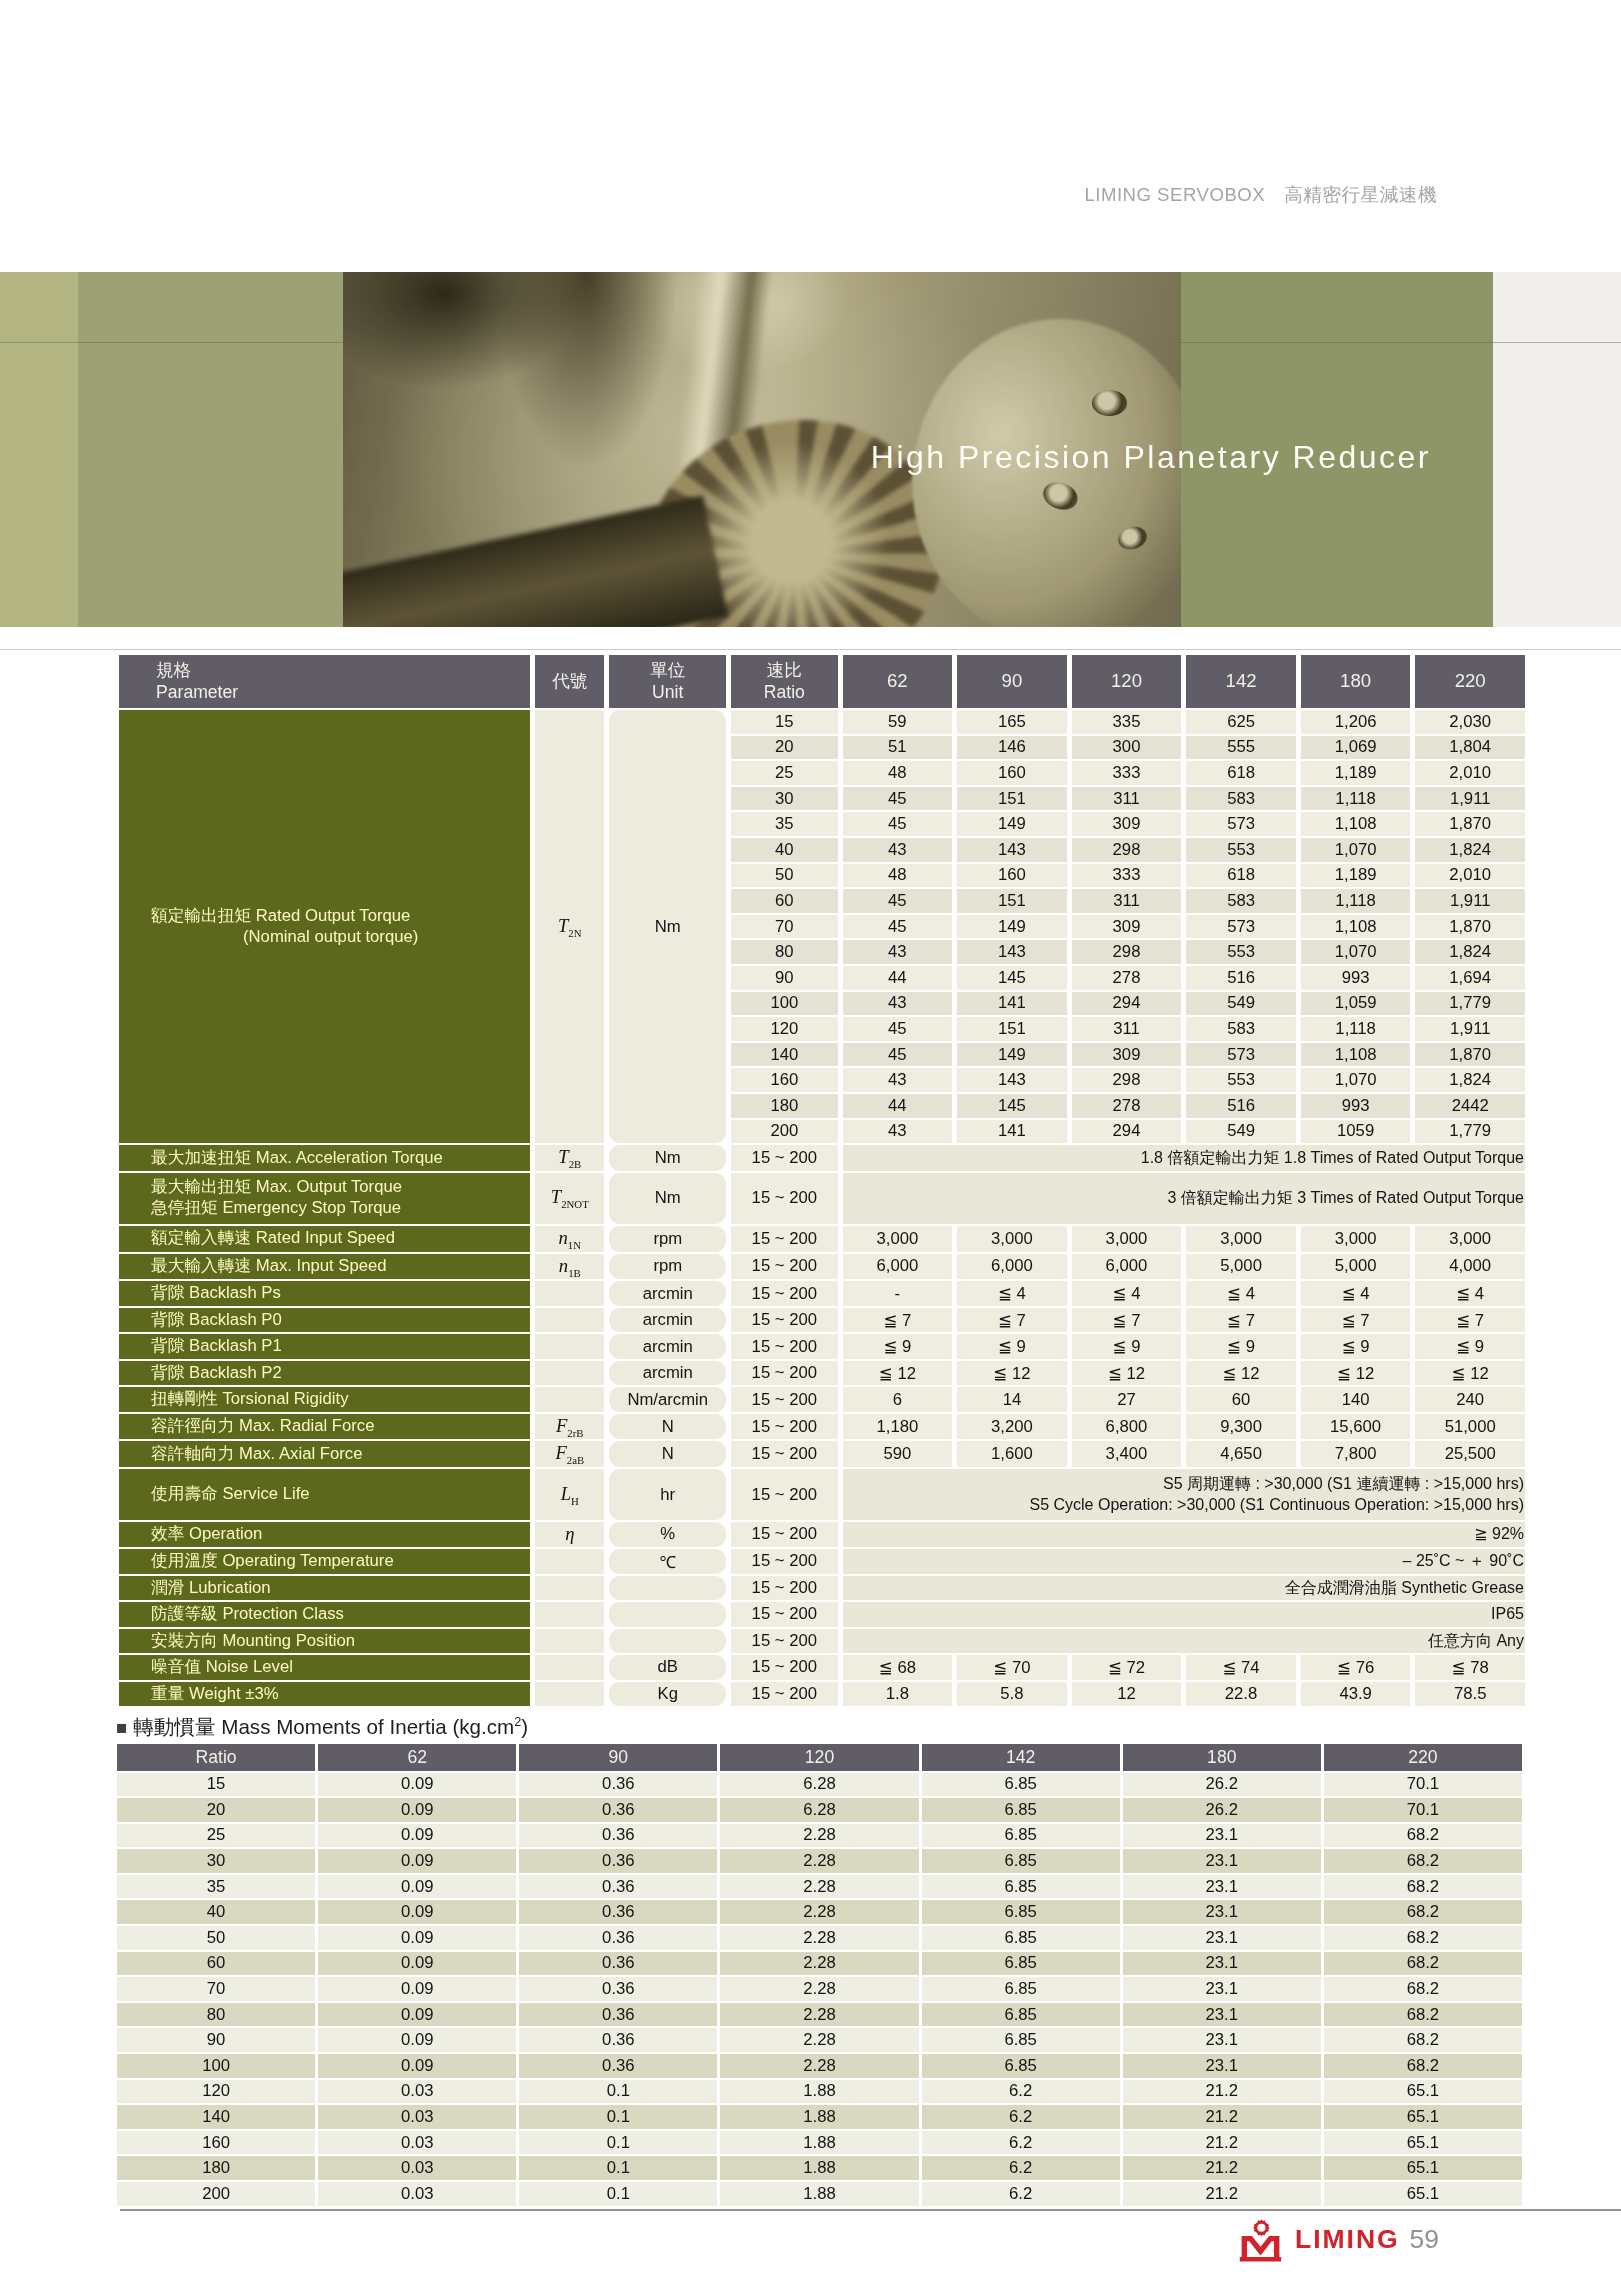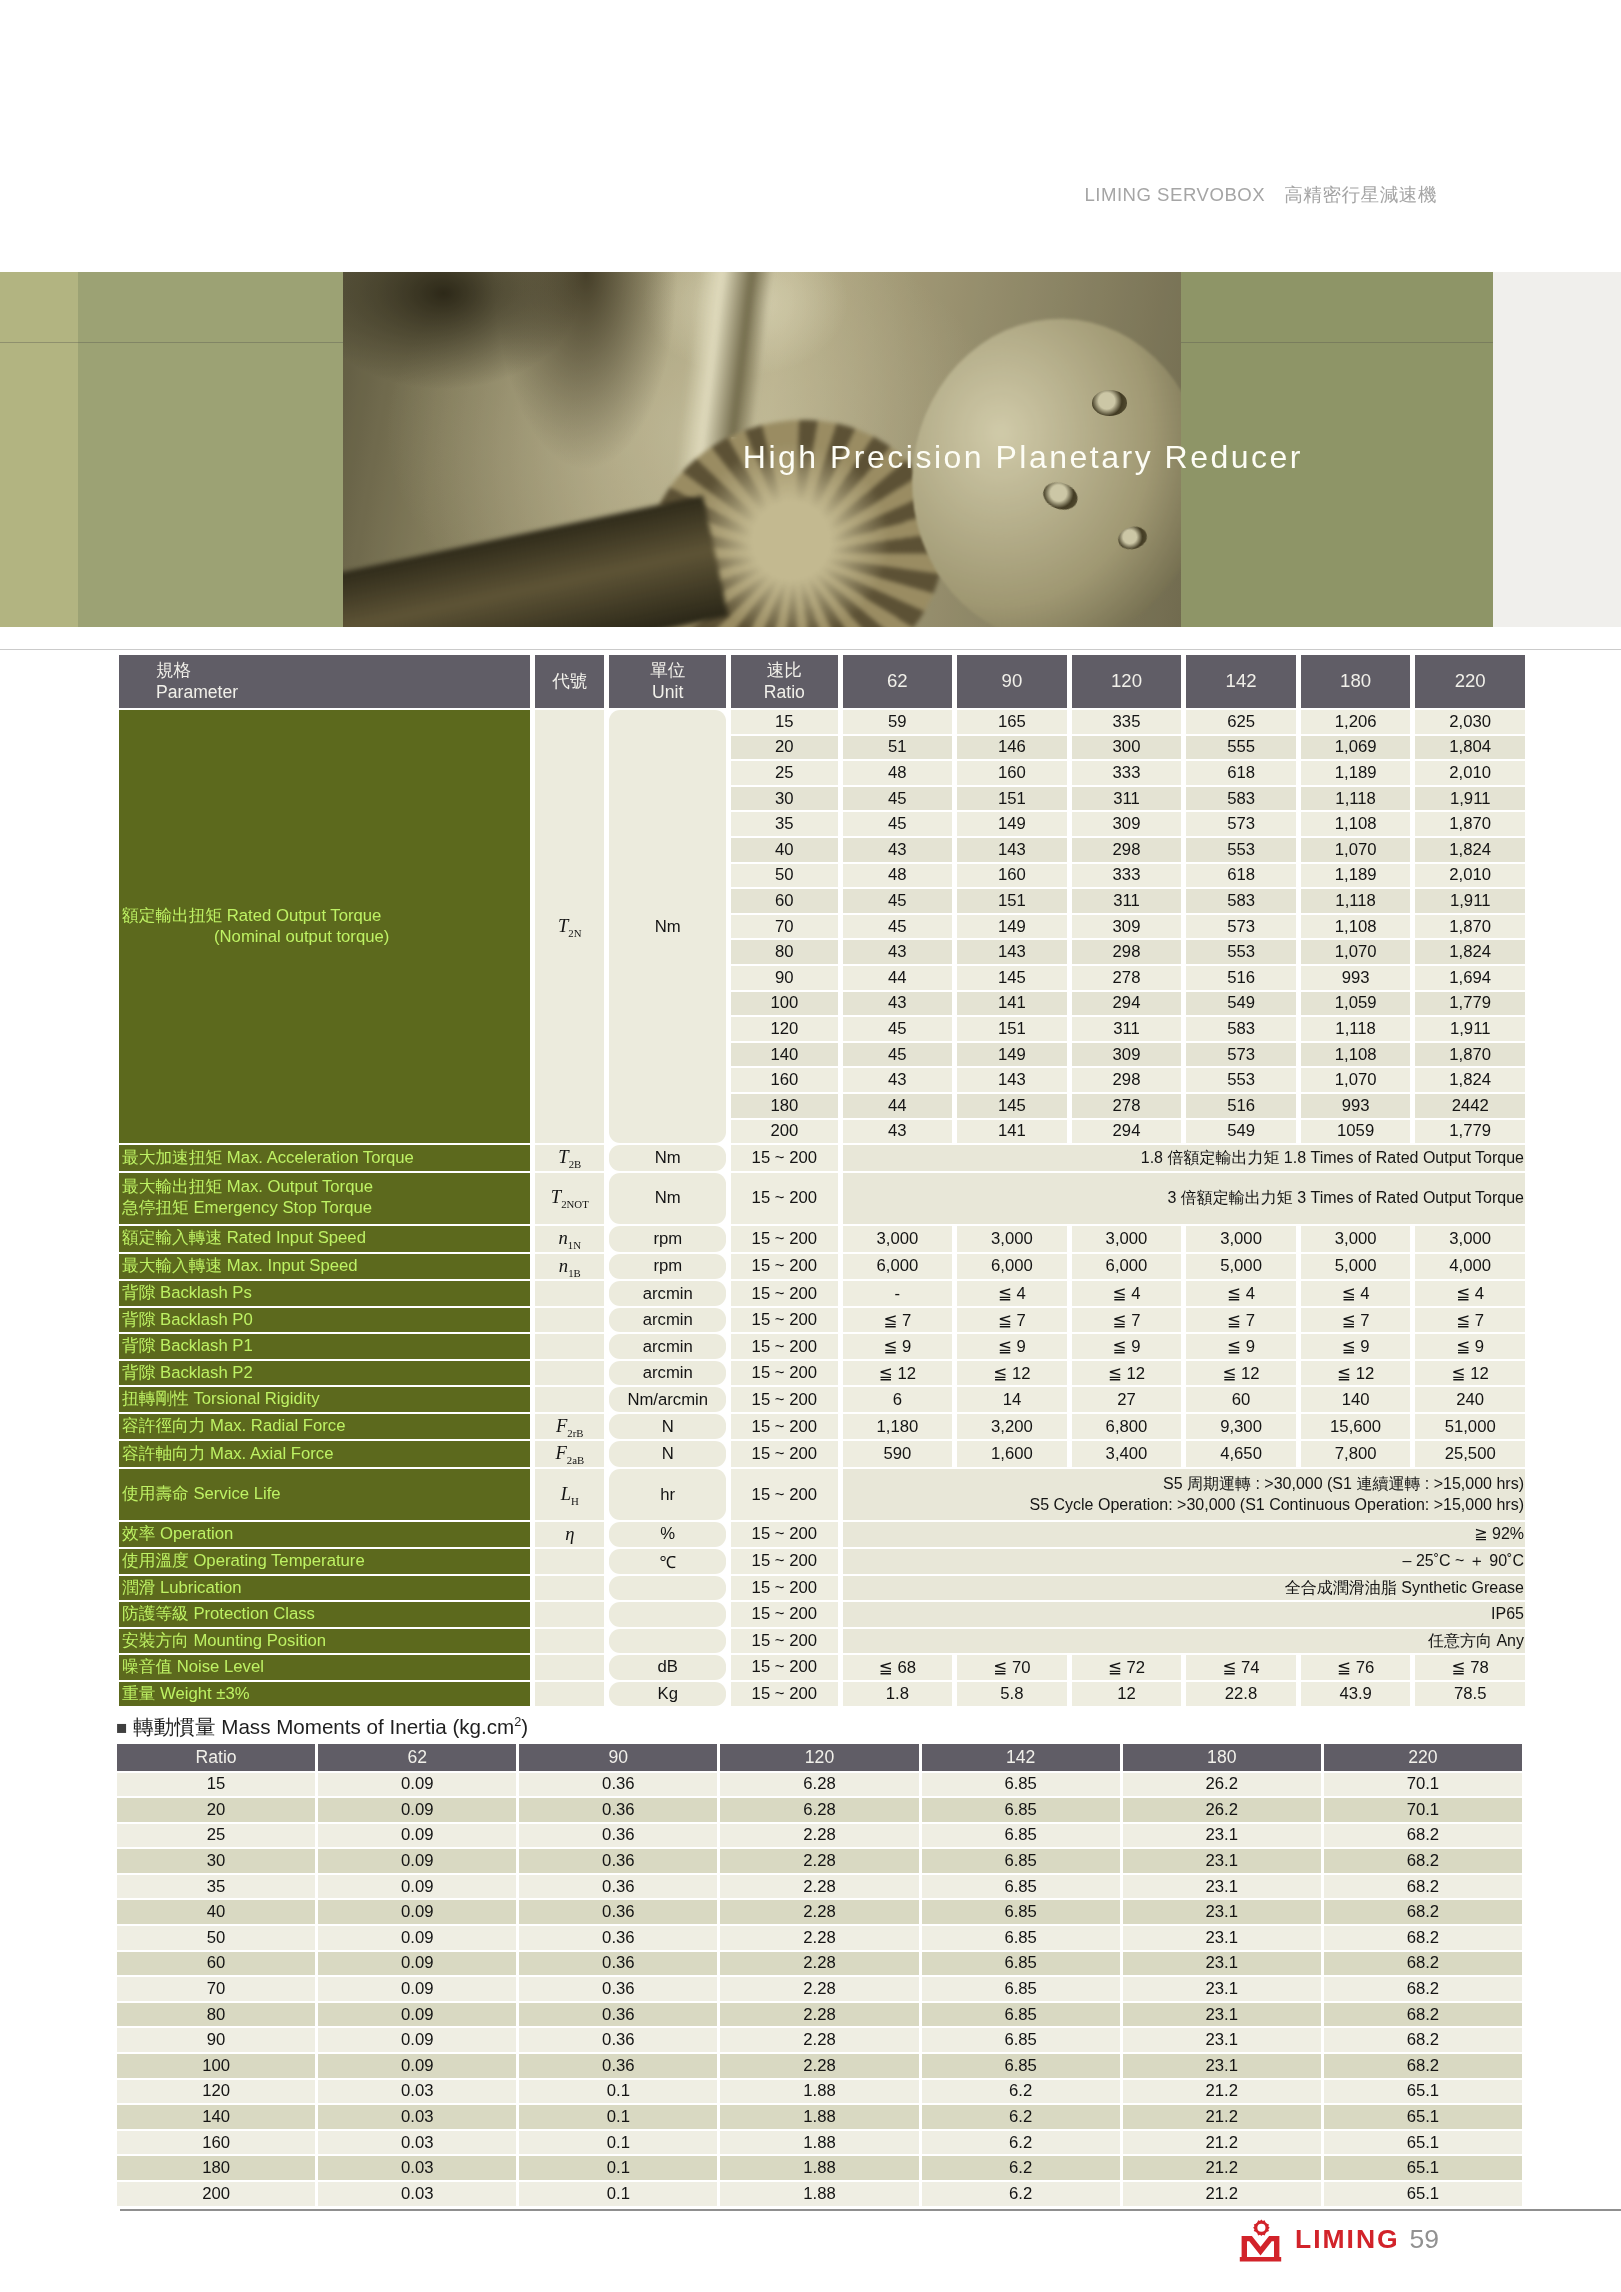--- a/index.html
+++ b/index.html
@@ -4,21 +4,21 @@
 <style>
   html,body{margin:0;padding:0;background:#fff;}
   .page{position:relative;width:1621px;height:2293px;background:#ffffff;overflow:hidden;
         font-family:"Liberation Sans",sans-serif;}
 
   
   .hdr-right{position:absolute;top:182px;right:184px;font-size:18.6px;color:#a5a5a5;
              letter-spacing:0.5px;}
 
   
-  .banner{position:absolute;top:272px;left:0;width:1493px;height:355px;}
+  .banner{position:absolute;top:272px;left:0;width:1621px;height:355px;}
   .bnr-block{position:absolute;top:0;height:100%;z-index:0;}
   .bnr-strip  {left:0;width:78px;background:#b2b481;}
   .bnr-left   {left:78px;width:265px;background:#9ca274;}
   .bnr-right  {left:1181px;width:312px;background:#8e9567;}
   .bnr-light  {left:1493px;width:128px;background:#f0efec;}
   .bnr-line{position:absolute;top:70px;left:0;width:100%;height:1px;background:rgba(90,90,80,.4);z-index:1;}
 
   .photo{position:absolute;left:343px;top:0;width:838px;height:355px;z-index:2;overflow:hidden;
      background:
        radial-gradient(ellipse 196px 137px at 12% 6%, rgba(22,17,8,.95), rgba(22,17,8,0) 70%),
@@ -53,22 +53,22 @@
   .rule-under-banner{position:absolute;top:649px;left:0;width:100%;height:1px;background:#cbcbcb;}
 
   
   table.spec{position:absolute;top:653px;left:114px;width:1416px;border-collapse:separate;
      border-spacing:5.9px 2.9px;table-layout:fixed;}
   table.spec th,table.spec td{overflow:hidden;}
   th.hdr{background:#605d66;color:#f1f0ea;font-weight:400;font-size:17.6px;height:51px;
      text-align:center;vertical-align:middle;line-height:1.2;}
   th.hdr.param{text-align:left;padding-left:37px;}
   th.hdr .num{font-size:18.6px;}
-  td.green{background:#5c691d;color:#bef264;font-size:16.7px;text-align:left;
-     padding-left:3px;vertical-align:middle;line-height:1.25;}
+  td.green{background:#5c691d;color:#fef9c3;font-size:16.7px;text-align:left;
+     padding-left:32px;vertical-align:middle;line-height:1.25;}
   td.green .l2{padding-left:92px;}
   td.cream{background:#ecebdd;text-align:center;vertical-align:middle;font-size:16.7px;color:#141414;}
   td.sym{font-family:"Liberation Serif",serif;font-style:italic;font-size:18.6px;}
   td.sym sub{font-style:normal;font-size:10.8px;font-family:"Liberation Serif",serif;}
   td.rat,td.val{background:#eeede0;text-align:center;vertical-align:middle;
      font-size:16.7px;color:#141414;height:21.6px;}
   tr.alt td.rat,tr.alt td.val{background:#e4e3d3;}
   td.merged{background:#e8e7d8;text-align:right;vertical-align:middle;font-size:16px;color:#141414;line-height:1.3;}
   tr.simple td{height:22.5px;}
   tr.tall td{height:49px;}

